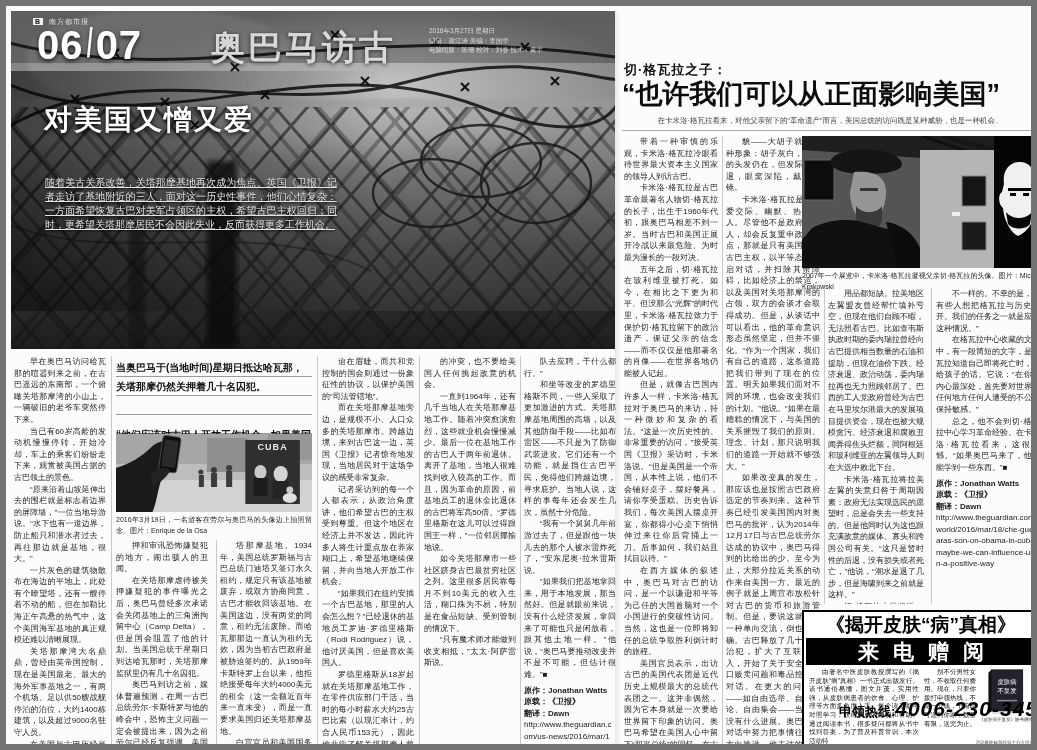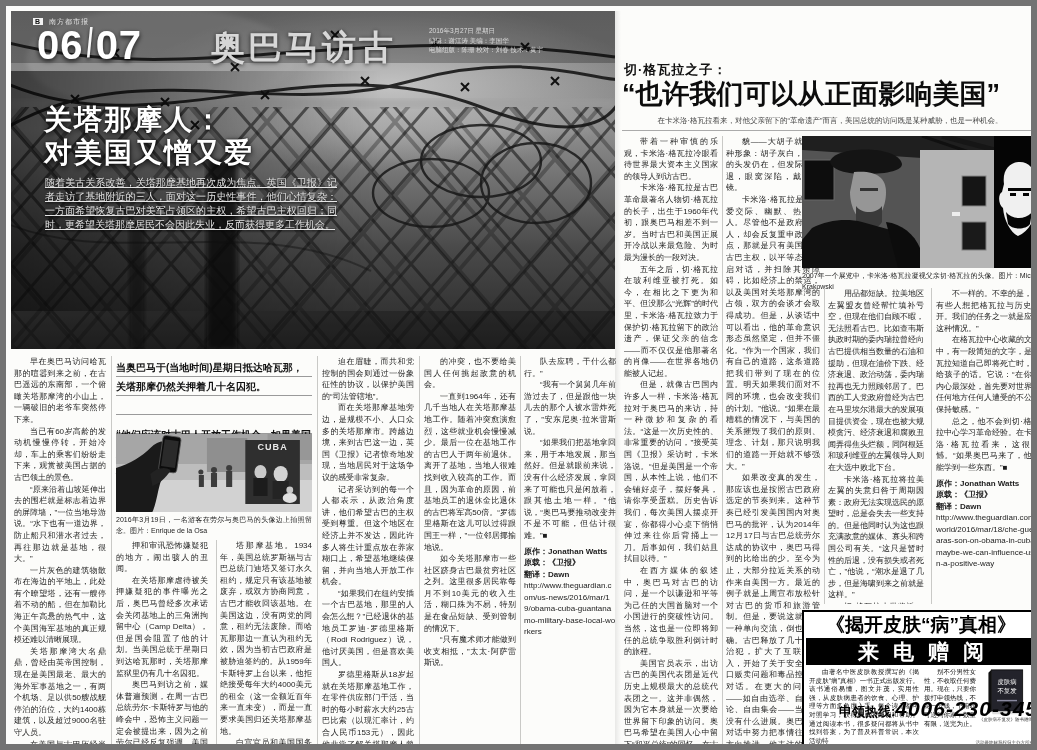--- a/index.html
+++ b/index.html
@@ -124,21 +124,20 @@
       <span>南方都市报</span>
     </div>
     <div class="abs pagenum"><span>06</span><span class="slash">/</span><span>07</span></div>
     <div class="abs sectiontitle">奥巴马访古</div>
     <div class="abs dateblock">
       <div>2016年3月27日 星期日</div>
       <div>编辑：谢江涛 美编：李国华</div>
       <div>电脑组版：陈珊 校对：刘春 技术：黄宇</div>
     </div>
     <div class="abs mainheadline">
-      <div>关塔那摩人：</div>
       <div>对美国又憎又爱</div>
     </div>
     <div class="abs deck">随着美古关系改善，关塔那摩基地再次成为焦点。英国《卫报》记者走访了基地附近的三人，面对这一历史性事件，他们心情复杂：一方面希望恢复古巴对美军占领区的主权，希望古巴主权回归；同时，更希望关塔那摩居民不会因此失业，反而获得更多工作机会。</div>
   </div>
 
   <div class="col" style="left:8px;top:350px;width:92px;height:392px;">
       <p>早在奥巴马访问哈瓦那的喧嚣到来之前，在古巴遥远的东南部，一个俯瞰关塔那摩湾的小山上，一辆破旧的老爷车突然停下来。</p>
       <p>当已有60岁高龄的发动机慢慢停转，开始冷却，车上的乘客们纷纷走下来，观赏被美国占据的古巴领土的景色。</p>
       <p>“原来沿着山坡延伸出去的围栏就是标志着边界的屏障墙，”一位当地导游说。“水下也有一道边界，防止船只和潜水者过去，再往那边就是基地，很大。”</p>
       <p>一片灰色的建筑物散布在海边的平地上，此处有个瞭望塔，还有一艘停着不动的船，但在加勒比海正午高悬的热气中，这个美国海军基地的真正规模还难以清晰展现。</p>
@@ -202,20 +201,21 @@
     </div>
   <div class="col" style="left:418px;top:350px;width:92px;height:392px;">
       <p>的冲突，也不要给美国人任何挑起敌意的机会。</p>
       <p>一直到1964年，还有几千当地人在关塔那摩基地工作。随着冲突愈演愈烈，这些就业机会慢慢减少。最后一位在基地工作的古巴人于两年前退休。离开了基地，当地人很难找到收入较高的工作。而且，因为革命的原因，前基地员工的退休金比退休的古巴将军高50倍。“罗德里格斯在这儿可以过得跟国王一样，”一位邻居揶揄地说。</p>
       <p>如今关塔那摩市一些社区跻身古巴最贫穷社区之列。这里很多居民靠每月不到10美元的收入生活，糊口殊为不易，特别是在食品短缺、受到管制的情况下。</p>
       <p>“只有魔术师才能做到收支相抵，”太太·阿萨雷斯说。</p>
     </div>
   <div class="col" style="left:518px;top:350px;width:92px;height:392px;">
     <div>
         <p>队去应聘，干什么都行。”</p>
+        <p>和坐等改变的罗德里格斯不同，一些人采取了更加激进的方式。关塔那摩基地周围的高墙，以及其他防御手段——比如布雷区——不只是为了防御武装进攻。它们还有一个功能，就是挡住古巴平民，免得他们跨越边境，寻求庇护。当地人说，这样的事每年还会发生几次，虽然十分危险。</p>
         <p>“我有一个舅舅几年前游过去了，但是跟他一块儿去的那个人被水雷炸死了，”安东尼奥·拉米雷斯说。</p>
         <p>“如果我们把基地拿回来，用于本地发展，那当然好。但是就眼前来说，没有什么经济发展，拿回来了可能也只是闲放着，跟其他土地一样。”他说，“奥巴马要推动改变并不是不可能，但估计很难。”■</p>
       </div>
     <div class="byline">
         <p>原作：Jonathan Watts</p>
         <p>原载：《卫报》</p>
         <p>翻译：Dawn</p>
         <p>http://www.theguardian.com/us-news/2016/mar/19/obama-cuba-guantanamo-military-base-local-workers</p>
       </div>
   </div>

